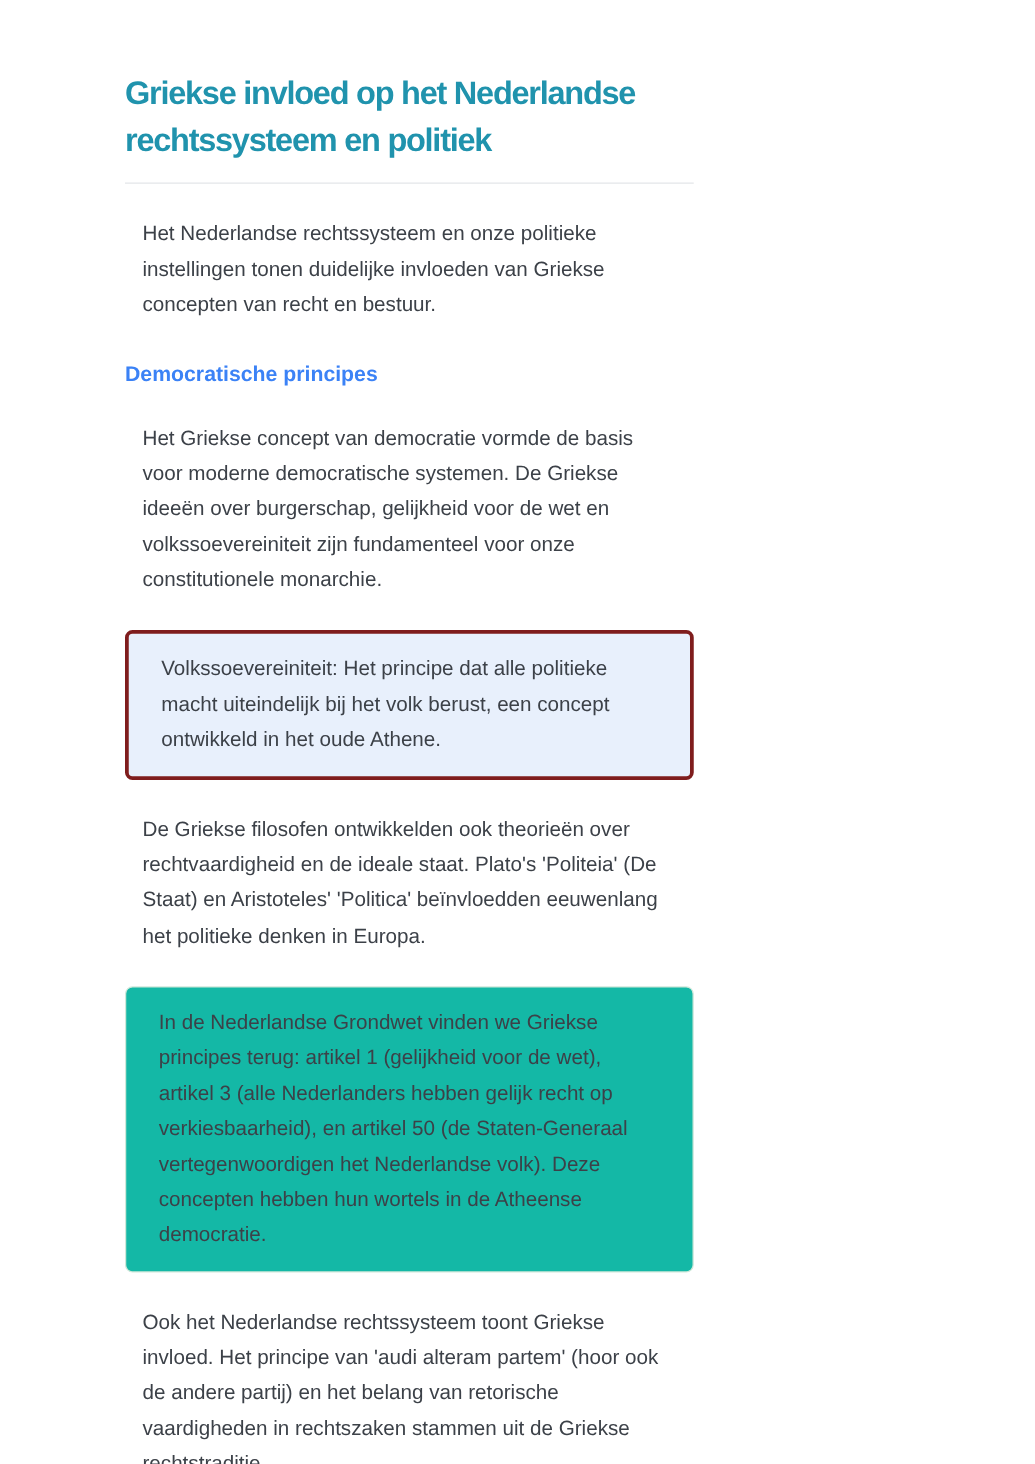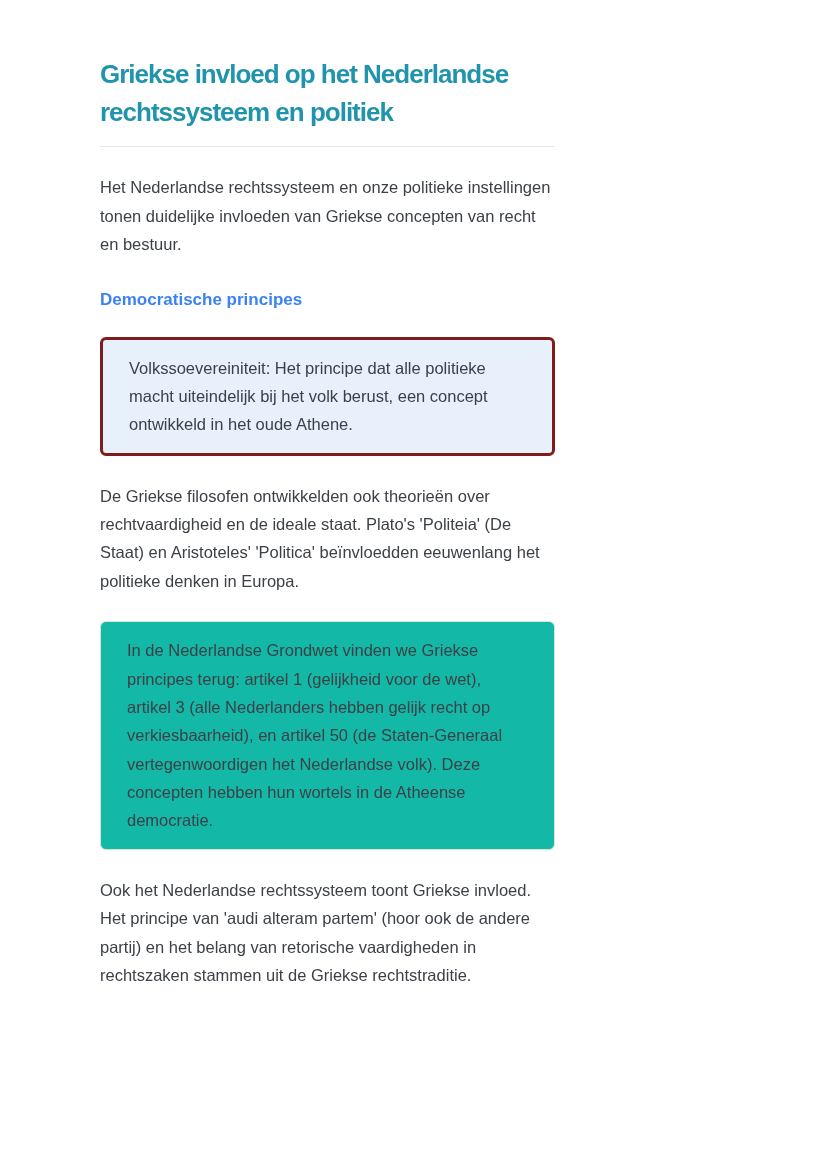--- a/index.html
+++ b/index.html
@@ -28,21 +28,21 @@
   }
   hr.title-divider {
     border: none;
     border-top: 1px solid #e4e6e9;
     margin: 0;
     height: 0;
   }
   p.body-text {
     font-size: 16.5px;
     line-height: 1.72;
-    margin: 26px 0;
+    margin: 26px 14px;
   }
   h2.section-heading {
     font-size: 17px;
     font-weight: 700;
     color: #3b82f6;
     margin: 30px 0 20px 0;
     line-height: 1.3;
   }
   .callout {
     border-radius: 6px;
@@ -67,20 +67,21 @@
 <div class="page">
 
   <h1 class="doc-title">Griekse invloed op het Nederlandse rechtssysteem en politiek</h1>
 
   <hr class="title-divider">
 
   <p class="body-text">Het Nederlandse rechtssysteem en onze politieke instellingen tonen duidelijke invloeden van Griekse concepten van recht en bestuur.</p>
 
   <h2 class="section-heading">Democratische principes</h2>
 
+  <p class="body-text">Het Griekse concept van democratie vormde de basis voor moderne democratische systemen. De Griekse ideeën over burgerschap, gelijkheid voor de wet en volkssoevereiniteit zijn fundamenteel voor onze constitutionele monarchie.</p>
 
   <div class="callout callout-blue">
     <p class="body-text">Volkssoevereiniteit: Het principe dat alle politieke macht uiteindelijk bij het volk berust, een concept ontwikkeld in het oude Athene.</p>
   </div>
 
   <p class="body-text">De Griekse filosofen ontwikkelden ook theorieën over rechtvaardigheid en de ideale staat. Plato's 'Politeia' (De Staat) en Aristoteles' 'Politica' beïnvloedden eeuwenlang het politieke denken in Europa.</p>
 
   <div class="callout callout-green">
     <p class="body-text">In de Nederlandse Grondwet vinden we Griekse principes terug: artikel 1 (gelijkheid voor de wet), artikel 3 (alle Nederlanders hebben gelijk recht op verkiesbaarheid), en artikel 50 (de Staten-Generaal vertegenwoordigen het Nederlandse volk). Deze concepten hebben hun wortels in de Atheense democratie.</p>
   </div>

